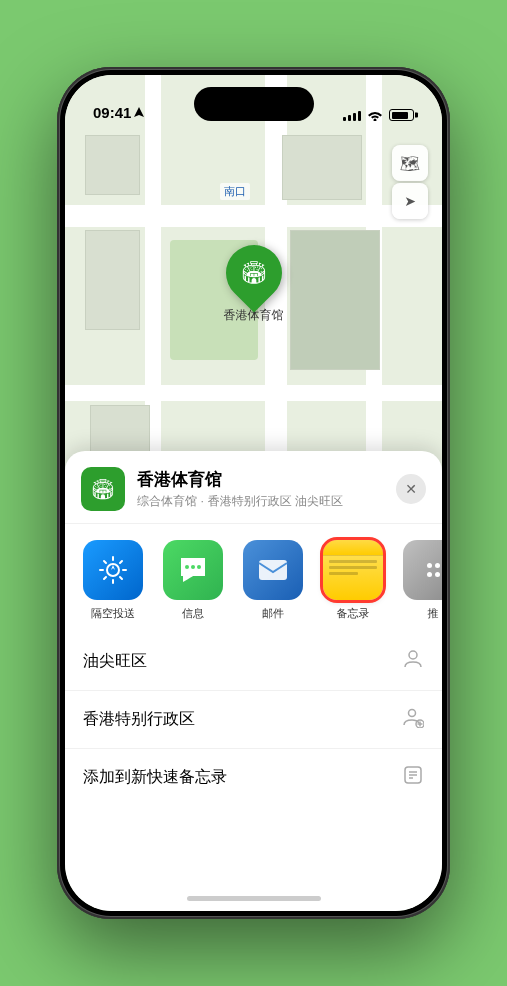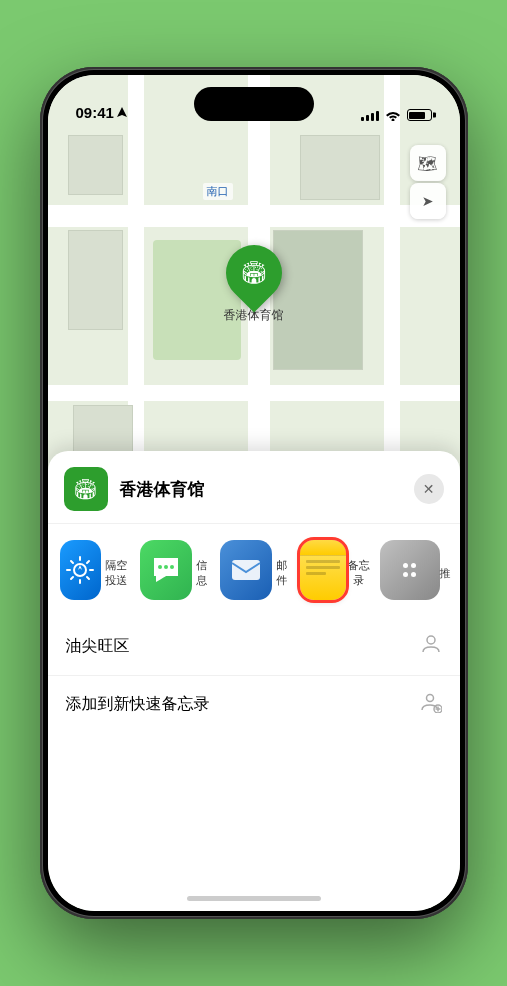--- a/index.html
+++ b/index.html
@@ -8,21 +8,21 @@
       width: 507px;
       height: 986px;
       background: #7bc96f;
       display: flex;
       align-items: center;
       justify-content: center;
       font-family: -apple-system, 'PingFang SC', 'Helvetica Neue', sans-serif;
     }
 
     .phone-frame {
-      width: 428px;
+      width: 393px;
       height: 852px;
       background: #000;
       border-radius: 54px;
       position: relative;
       box-shadow: 0 30px 80px rgba(0,0,0,0.5), inset 0 0 0 2px #333, inset 0 0 0 3px #555;
       overflow: hidden;
     }
 
     .phone-screen {
       position: absolute;
@@ -298,21 +298,21 @@
     
     .share-row {
       display: flex;
       padding: 16px 12px 8px;
       gap: 8px;
       overflow-x: auto;
     }
 
     .share-item {
       display: flex;
-      flex-direction: row;
+      flex-direction: column;
       align-items: center;
       min-width: 72px;
     }
 
     .share-icon {
       width: 60px;
       height: 60px;
       border-radius: 14px;
       display: flex;
       align-items: center;
@@ -493,20 +493,21 @@
         <div class="pin-label">香港体育馆</div>
       </div>
     </div>
 
     <div class="bottom-sheet">
 
       <div class="sheet-header">
         <div class="venue-icon">🏟</div>
         <div class="venue-info">
           <div class="venue-name">香港体育馆</div>
+          <div class="venue-desc">综合体育馆 · 香港特别行政区 油尖旺区</div>
         </div>
         <div class="close-btn">
           <span>✕</span>
         </div>
       </div>
 
       <div class="share-row">
 
         <div class="share-item">
           <div class="share-icon airdrop">
@@ -578,32 +579,43 @@
           <span class="action-label">油尖旺区</span>
           <span class="action-icon">
             <svg width="22" height="22" viewBox="0 0 22 22">
               <circle cx="11" cy="7" r="4" fill="none" stroke="#aaa" stroke-width="1.5"></circle>
               <path d="M3 19 Q3 14 11 14 Q19 14 19 19" fill="none" stroke="#aaa" stroke-width="1.5"></path>
             </svg>
           </span>
         </div>
 
         <div class="action-item">
-          <span class="action-label">添加到新快速备忘录</span>
+          <span class="action-label">香港特别行政区</span>
           <span class="action-icon">
             <svg width="22" height="22" viewBox="0 0 22 22">
               <circle cx="10" cy="7" r="3.5" fill="none" stroke="#aaa" stroke-width="1.5"></circle>
               <path d="M2 19 Q2 14 10 14 Q15 14 17 17" fill="none" stroke="#aaa" stroke-width="1.5"></path>
               <circle cx="18" cy="18" r="4" fill="none" stroke="#aaa" stroke-width="1.5"></circle>
               <line x1="18" y1="15.5" x2="18" y2="20.5" stroke="#aaa" stroke-width="1.5"></line>
               <line x1="15.5" y1="18" x2="20.5" y2="18" stroke="#aaa" stroke-width="1.5"></line>
             </svg>
           </span>
         </div>
 
+        <div class="action-item">
+          <span class="action-label">添加到新快速备忘录</span>
+          <span class="action-icon">
+            <svg width="22" height="22" viewBox="0 0 22 22">
+              <rect x="3" y="3" width="16" height="16" rx="3" fill="none" stroke="#aaa" stroke-width="1.5"></rect>
+              <line x1="7" y1="8" x2="15" y2="8" stroke="#aaa" stroke-width="1.5"></line>
+              <line x1="7" y1="11" x2="15" y2="11" stroke="#aaa" stroke-width="1.5"></line>
+              <line x1="7" y1="14" x2="11" y2="14" stroke="#aaa" stroke-width="1.5"></line>
+            </svg>
+          </span>
+        </div>
 
 
       </div>
 
       <div class="home-indicator"></div>
     </div>
 
   </div>
 </div>
 

